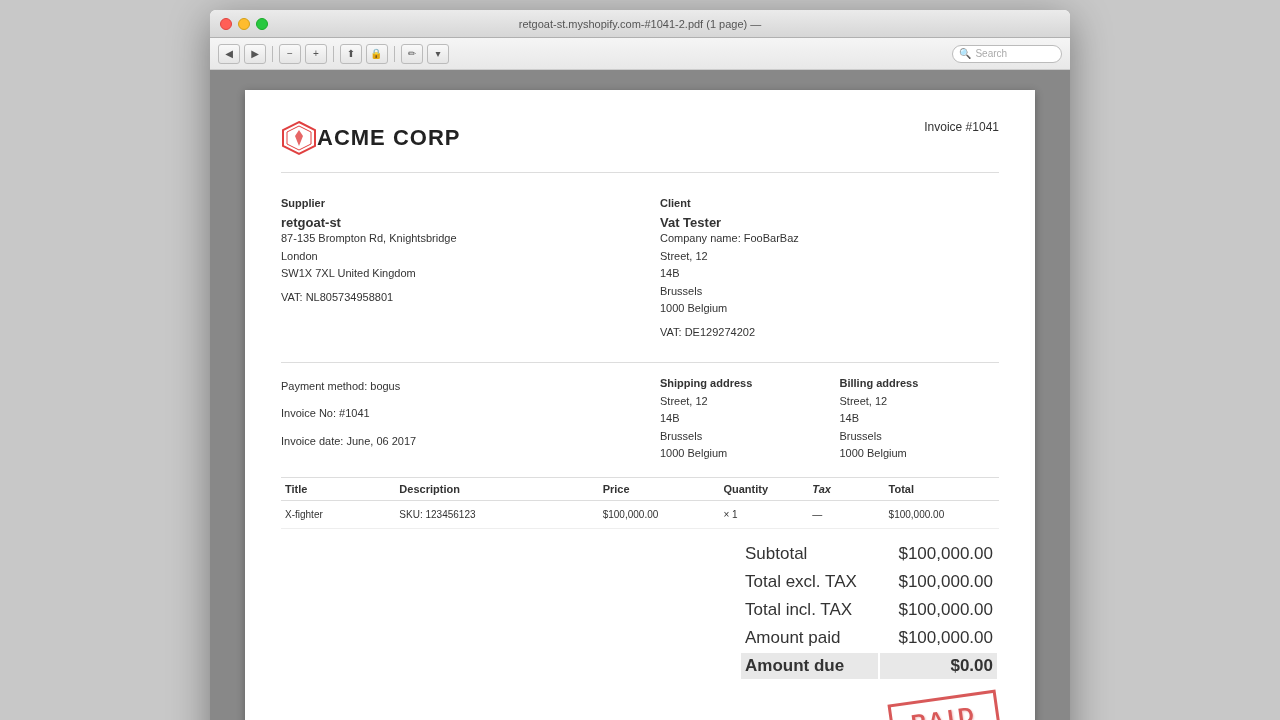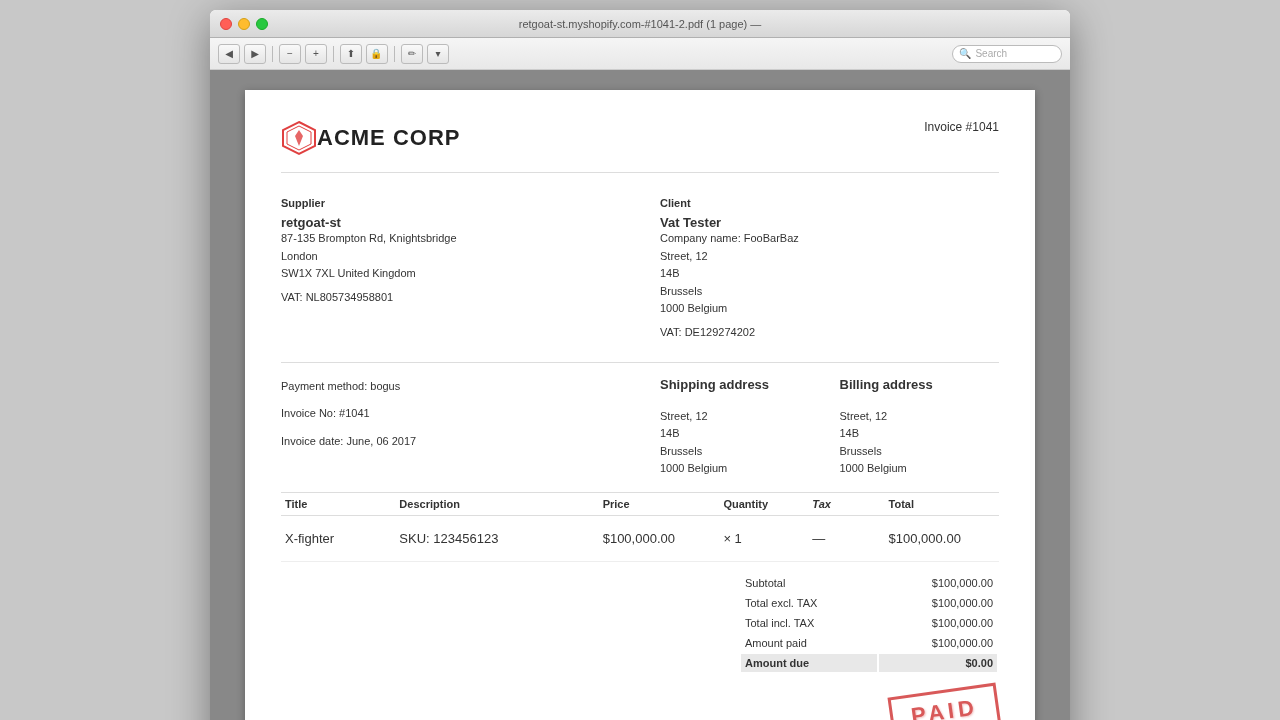--- a/index.html
+++ b/index.html
@@ -211,39 +211,39 @@
 
     .items-table th {
       font-size: 11px;
       font-weight: 600;
       color: #333;
       text-align: left;
       padding: 5px 4px;
     }
 
     .items-table td {
-      font-size: 13px;
-      color: #333;
-      padding: 15px 4px;
+      font-size: 10px;
+      color: #333;
+      padding: 8px 4px;
       vertical-align: top;
     }
 
     .items-table tbody tr {
       border-bottom: 1px solid #eee;
     }
 
     .totals-section {
       display: flex;
       justify-content: flex-end;
       margin-top: 4px;
     }
 
     .totals-table {
       width: 260px;
-      font-size: 11px;
+      font-size: 17px;
     }
 
     .totals-table tr td {
       padding: 3px 4px;
       color: #333;
     }
 
     .totals-table tr td:last-child {
       text-align: right;
     }
@@ -275,23 +275,23 @@
       opacity: 0.75;
       font-family: 'Arial Black', Arial, sans-serif;
       text-shadow: 1px 1px 2px rgba(200,0,0,0.3);
     }
 
     .address-block {
       flex: 1;
     }
 
     .address-label {
-      font-size: 13px;
+      font-size: 11px;
       font-weight: 700;
-      margin-bottom: 16px;
+      margin-bottom: 4px;
     }
 
     .address-text {
       font-size: 11px;
       line-height: 1.6;
     }
   </style>
 </head>
 <body>
 

